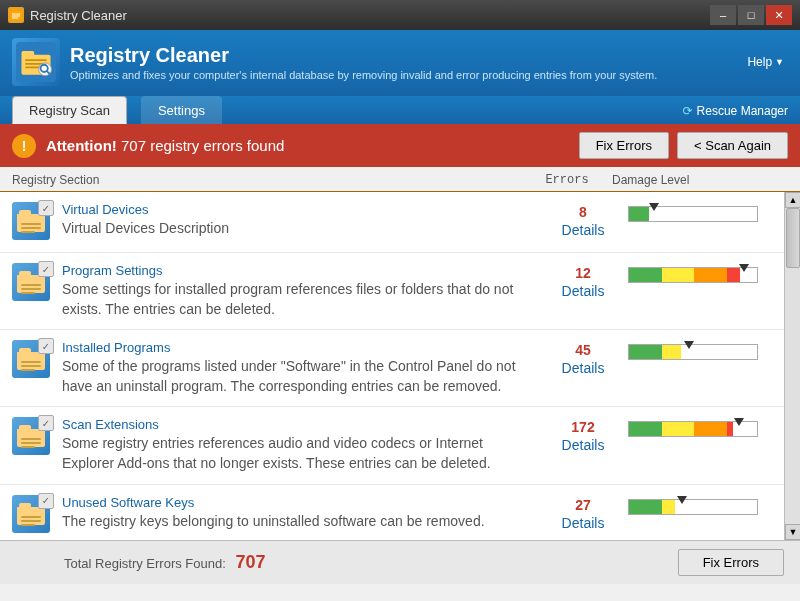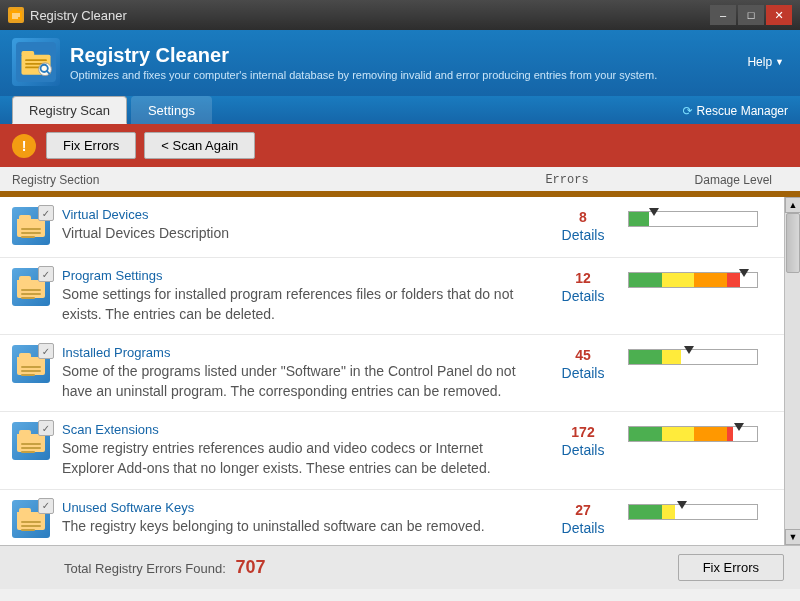--- a/index.html
+++ b/index.html
@@ -50,21 +50,21 @@
     .help-dropdown-arrow { font-size: 9px; }
 
     
     .tab-bar {
       background: linear-gradient(to bottom, #1a7bbf, #1565a8);
       padding: 0 12px;
       display: flex;
       align-items: flex-end;
       justify-content: space-between;
     }
-    .tabs { display: flex; gap: 4px; }
+    .tabs { display: flex; gap: 14px; }
     .tab {
       padding: 6px 16px 5px;
       font-size: 13px;
       cursor: pointer;
       border-radius: 4px 4px 0 0;
       border: 1px solid transparent;
     }
     .tab.active {
       background: #f0f0f0;
       color: #333;
@@ -111,26 +111,26 @@
       cursor: pointer;
       white-space: nowrap;
     }
 
     
     .table-header {
       display: flex;
       padding: 6px 12px 4px;
       color: #555;
       font-size: 12px;
-      border-bottom: 6px solid #a16207;
+      border-bottom: 1px solid #a16207;
       background: #f0f0f0;
     }
     .col-section { flex: 1; }
     .col-errors { width: 90px; text-align: center; font-family: Liberation Mono, monospace; }
-    .col-damage { width: 160px; text-align: right; }
+    .col-damage { width: 160px; text-align: left; }
     .col-scrollbar { width: 16px; }
 
     
     .scroll-area {
       height: 348px;
       overflow: hidden;
       position: relative;
       background: white;
     }
     .scroll-content { }
@@ -312,20 +312,24 @@
     <span>Rescue Manager</span>
   </div>
 </div>
 
 <div class="main-content">
 
   <div class="alert-banner">
     <div class="alert-icon">
       <span>!</span>
     </div>
+    <div class="alert-text">
+      <strong>Attention!</strong>
+      <span>707 registry errors found</span>
+    </div>
     <div class="alert-buttons">
       <button class="alert-btn">Fix Errors</button>
       <button class="alert-btn">&lt; Scan Again</button>
     </div>
   </div>
 
   <div class="table-header">
     <div class="col-section">Registry Section</div>
     <div class="col-errors">Errors</div>
     <div class="col-damage">Damage Level</div>

